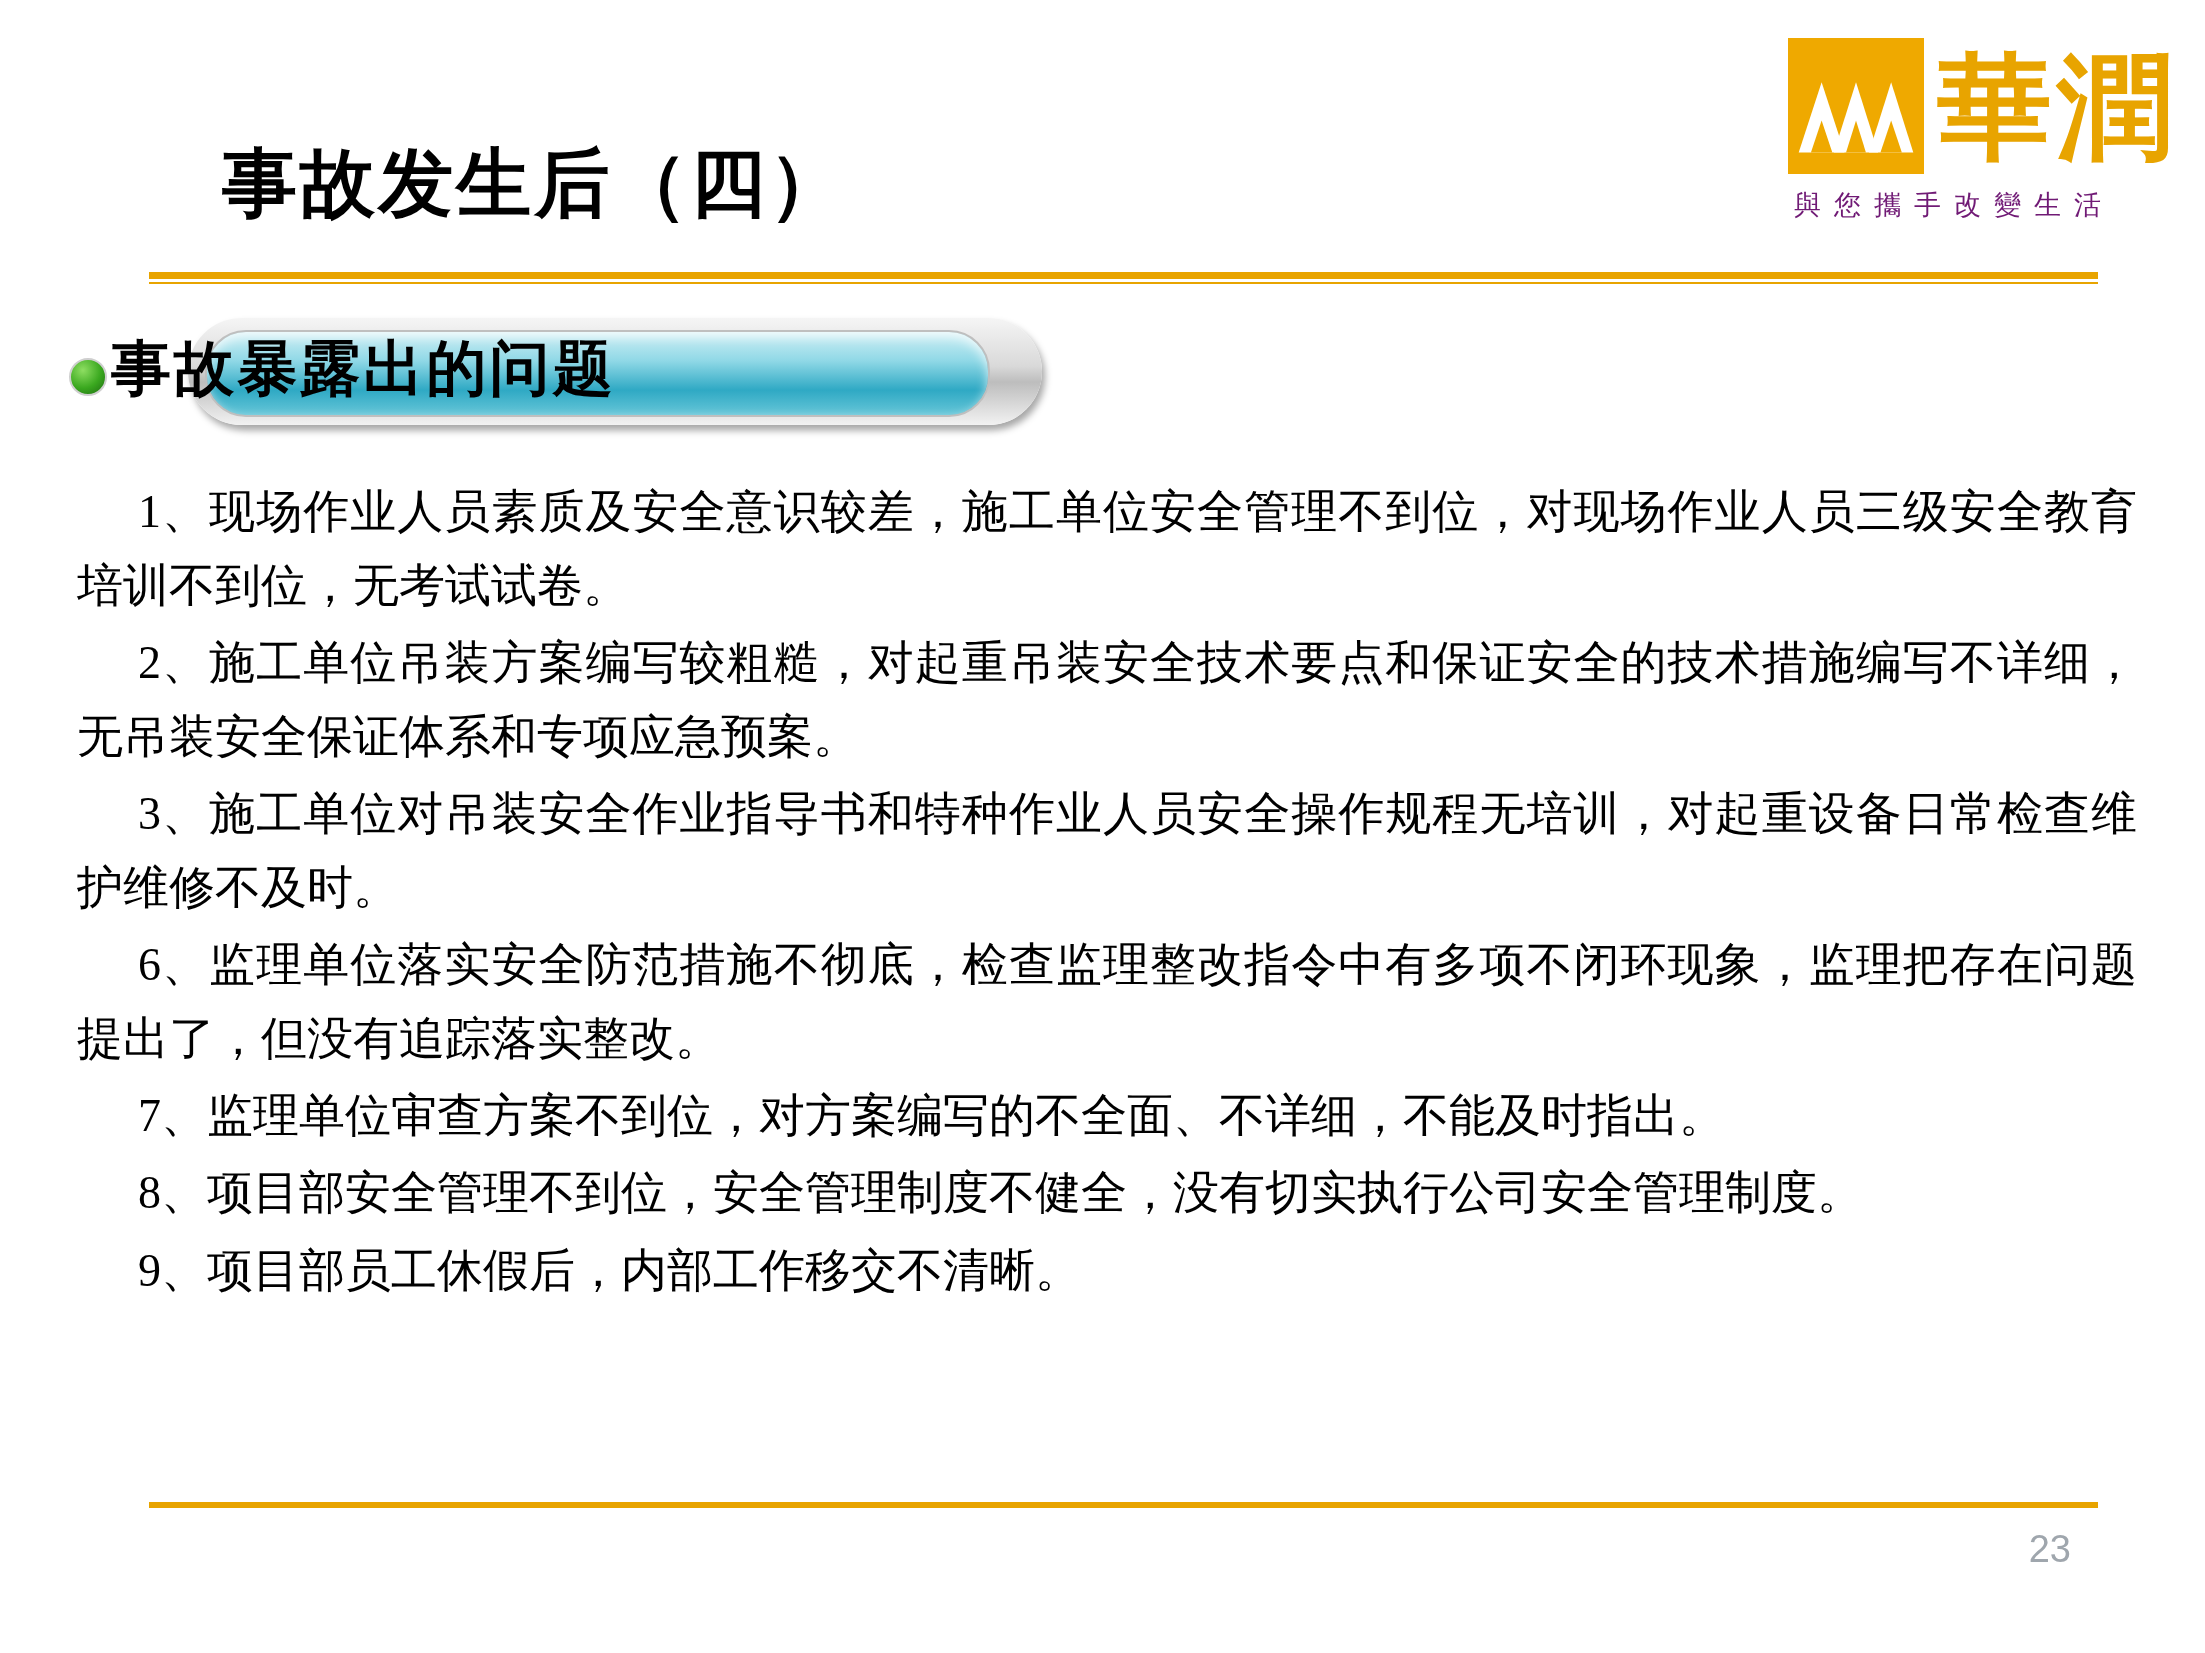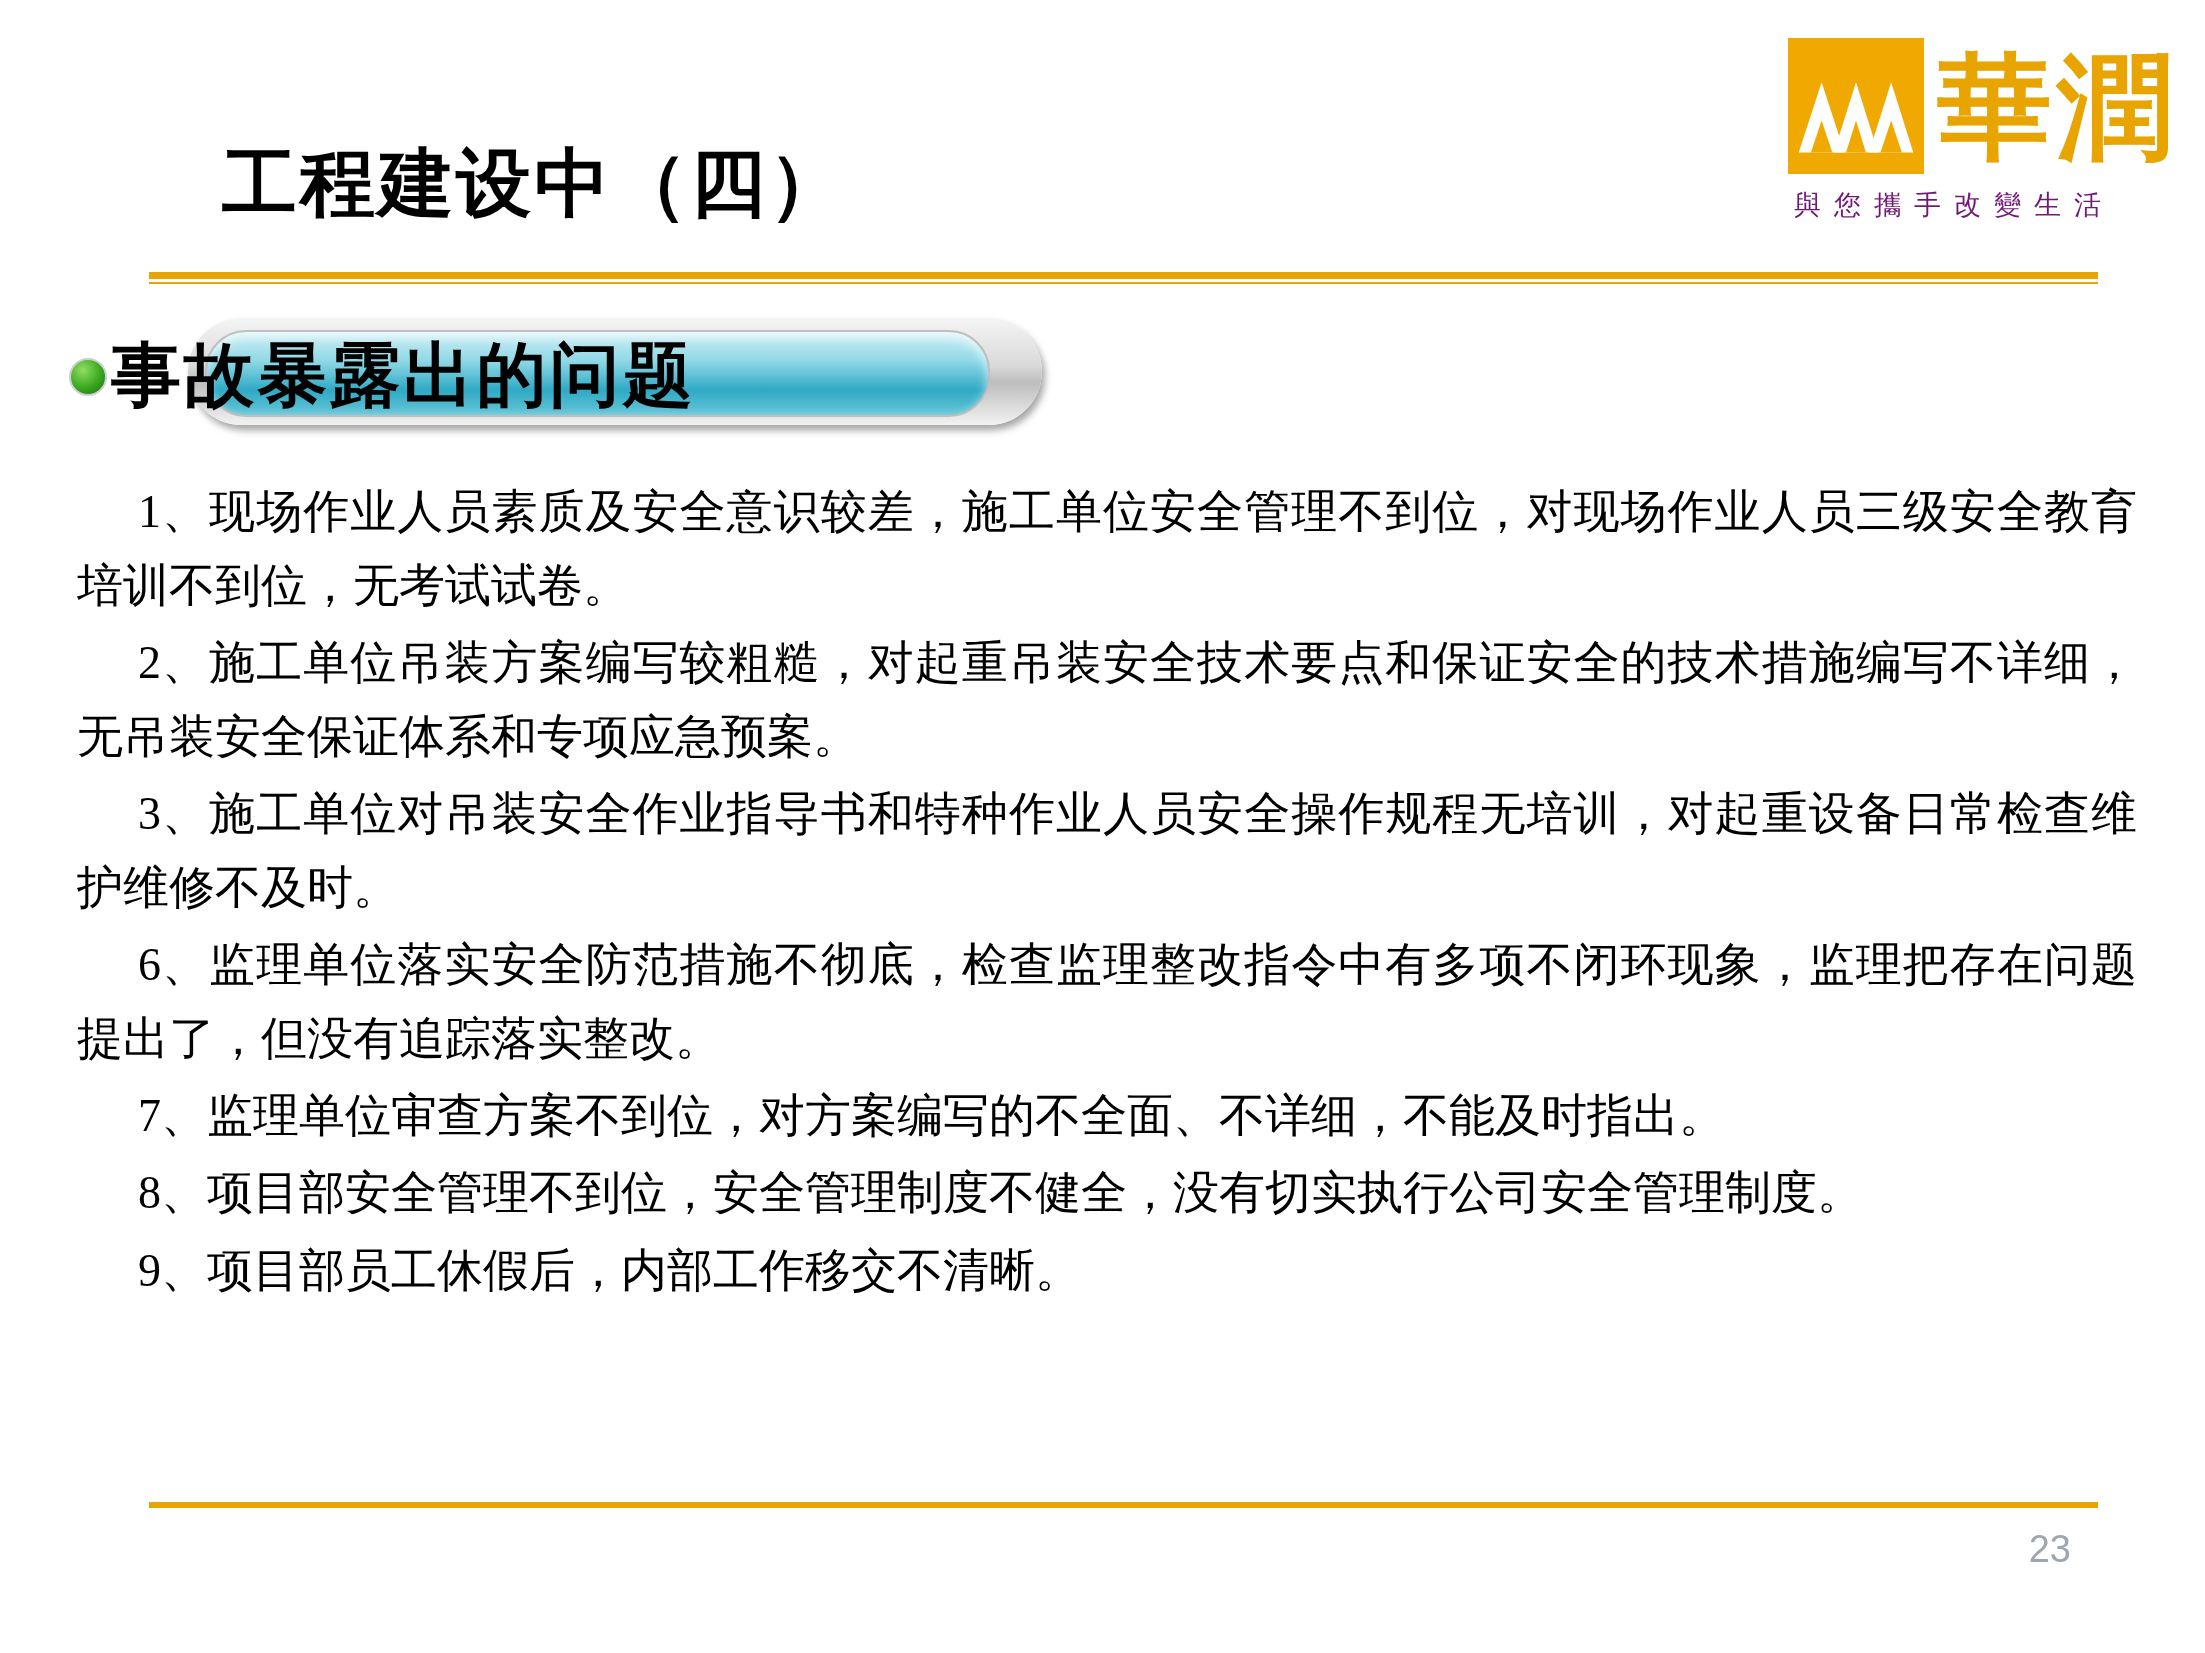--- a/index.html
+++ b/index.html
@@ -105,21 +105,21 @@
     height: 83px;
     border-radius: 41px;
     background: linear-gradient(180deg,#cfeff5 0%,#8fd8e6 35%,#2fa9c4 70%,#66c6d8 100%);
     border: 2.3px solid #bfbfbf;
     box-shadow: inset 0 4.6px 10.7px rgba(255,255,255,0.75);
   }
   .pill-label {
     position: absolute;
     left: 111px;
     top: 329px;
-    font-size: 70px;
+    font-size: 60px;
     font-weight: bold;
     color: #000;
     letter-spacing: 3.1px;
     white-space: nowrap;
     font-family: "Liberation Serif", "DejaVu Serif", serif;
   }
   .pill-bullet {
     position: absolute;
     left: 69px;
     top: 358px;
@@ -162,21 +162,21 @@
     top: 1528px;
     font-size: 38px;
     color: #9fa6ad;
     font-family: "Liberation Sans", sans-serif;
     text-align: right;
   }
 </style>
 </head>
 <body>
 
-<div class="slide-title">工程建设中（四）</div>
+<div class="slide-title">事故发生后（四）</div>
 <div class="title-rule"></div>
 <div class="title-rule-thin"></div>
 
 <div class="logo-wrap">
   <div class="logo-mark">
     <svg width="136" height="136" viewBox="0 0 178 178" aria-hidden="true">
       <rect x="0" y="0" width="178" height="178" fill="#EFA900"></rect>
       <path d="M14 150 L44 58 L74 150 Z" fill="#ffffff"></path>
       <path d="M60 150 L89 58 L118 150 Z" fill="#ffffff"></path>
       <path d="M106 150 L135 58 L164 150 Z" fill="#ffffff"></path>

